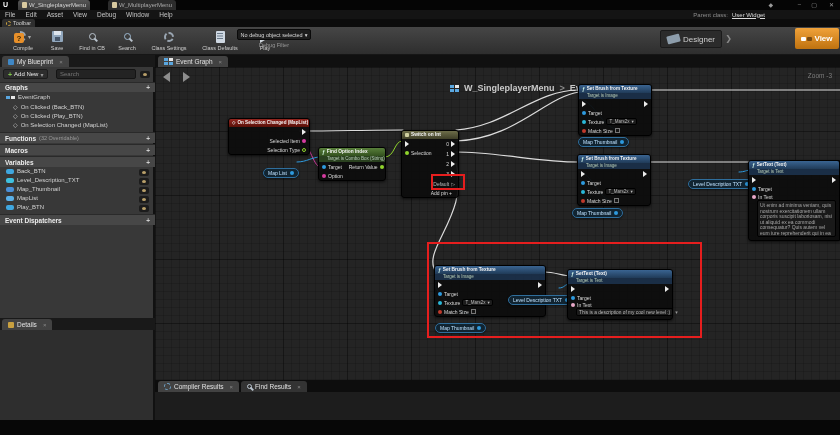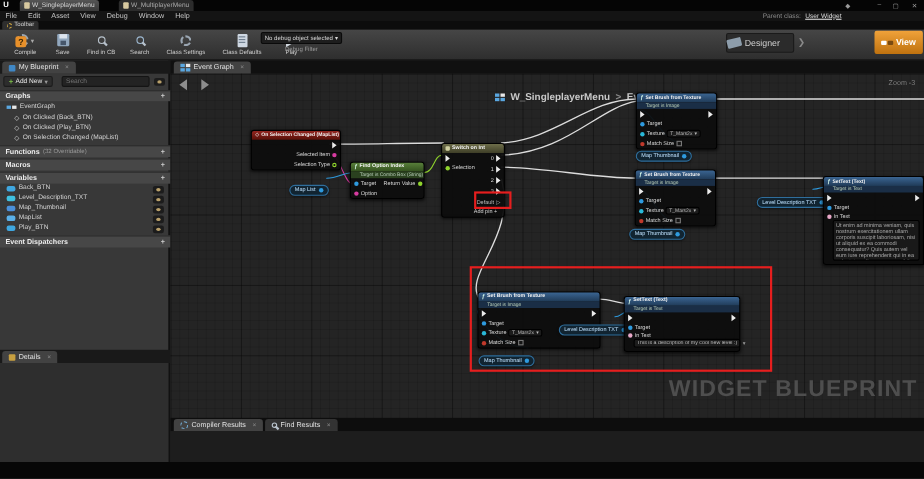--- a/index.html
+++ b/index.html
@@ -41,21 +41,21 @@
               box-shadow:0 2.5px 0 #6a7a8a,0 5px 0 #6a7a8a}
   .playtri{width:0;height:0;border-top:6px solid transparent;border-bottom:6px solid transparent;
            border-left:10px solid #cfd6dd}
   #debugbox{position:absolute;left:237px;top:29px;width:74px;height:11px;background:#1d1d1d;
             border:1px solid #0a0a0a;border-radius:2px;font-size:5.5px;color:#d8d8d8;
             display:flex;align-items:center;justify-content:center;gap:2px;white-space:nowrap}
   #debugfilter{position:absolute;left:237px;top:42px;width:74px;text-align:center;
                font-size:5.5px;color:#9a9a9a}
   #designerbtn{position:absolute;right:118px;top:30px;width:62px;height:18px;background:#2b2b2b;
                border:1px solid #1a1a1a;border-radius:2px;display:flex;align-items:center;
-               gap:3px;font-size:8px;color:#cfcfcf}
+               justify-content:center;gap:3px;font-size:8px;color:#cfcfcf}
   #graphbtn{position:absolute;right:1px;top:28px;width:44px;height:21px;
             background:linear-gradient(#f0a23a,#bf720f);border-radius:2px;display:flex;
             align-items:center;justify-content:center;gap:2px;font-size:8px;color:#fff;font-weight:bold}
   .ruler{width:13px;height:8px;background:#8d9dab;transform:rotate(-14deg);border-radius:1px}
   .chev{position:absolute;right:108px;top:34px;font-size:8px;color:#8a8a8a}
   .nodeglyph{display:flex;gap:1px}
   .nodeglyph i{width:5px;height:4px;background:#fff;border-radius:1px}
   .nodeglyph i.o{background:#7a4a10}
   
   #leftpanel{left:0;top:55px;width:155px;height:365px;background:#383838;border-right:2px solid #111}
@@ -377,21 +377,20 @@
         <i></i>
         <i></i>
         <i></i>
         <i></i>
       </span>
     <span>W_SingleplayerMenu</span>
     <span style="color:#8a8a8a">&gt;</span>
     <span>Event Graph</span>
   </div>
   <div id="zoomlbl">Zoom -3</div>
-  <div id="watermark">WIDGET BLUEPRINT</div>
 
   <svg class="abs" style="left:0;top:-12px;width:685px;height:325px;pointer-events:none">
     <g fill="none" stroke-linecap="round">
       <path d="M145,76 C180,76 214,75 248,75" stroke="#dcdcdc" stroke-width="1.2"></path>
       <path d="M143,84 C154,84 158,112 165,112" stroke="#d63ba0" stroke-width="1"></path>
       <path d="M142,107 C152,107 157,102 165,102" stroke="#2e9ade" stroke-width="1"></path>
       <path d="M230,102 C240,102 239,86 247,86" stroke="#8fd32c" stroke-width="1"></path>
       <path d="M301,75 C350,72 380,35 424,35" stroke="#dcdcdc" stroke-width="1.2"></path>
       <path d="M301,86 C360,84 390,42 424,37" stroke="#dcdcdc" stroke-width="1.2"></path>
       <path d="M301,97 C340,97 385,107 423,107" stroke="#dcdcdc" stroke-width="1.2"></path>

